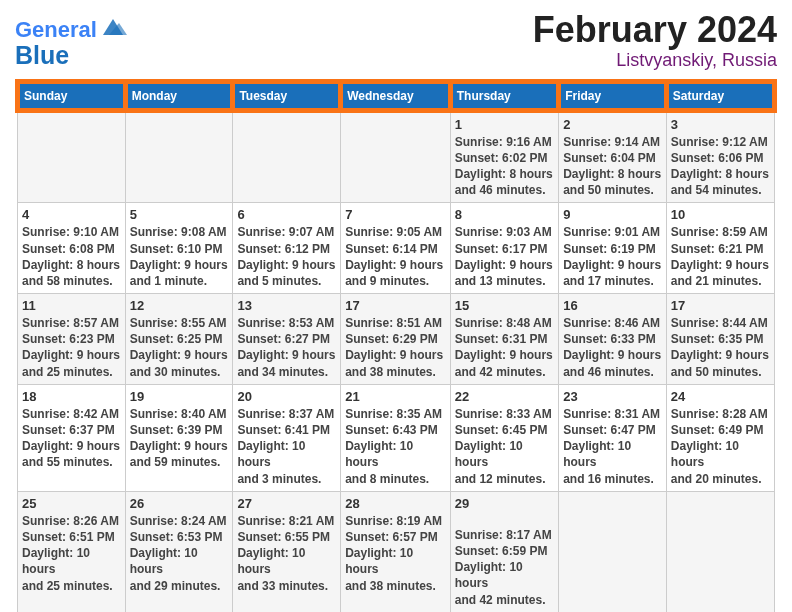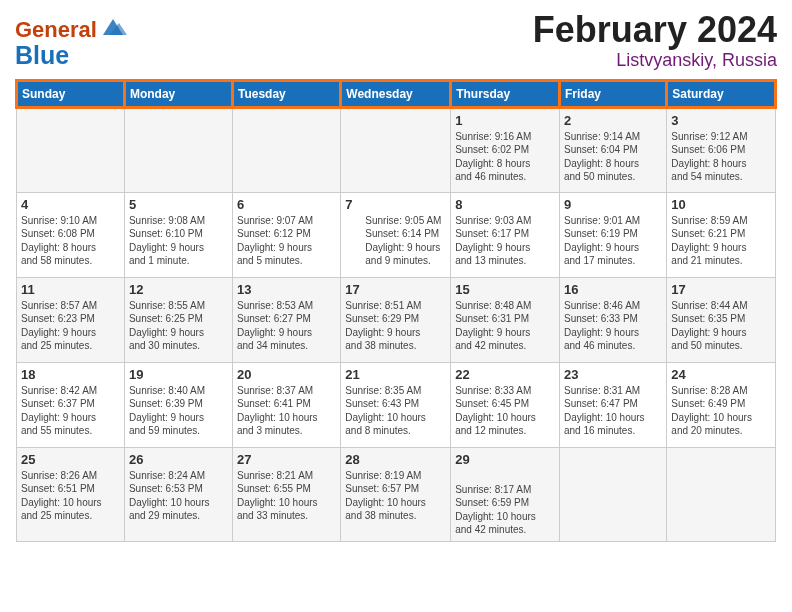--- a/index.html
+++ b/index.html
@@ -20,21 +20,21 @@
       display: flex;
       align-items: center;
       margin-top: 8px;
     }
     .logo-text {
       font-size: 22px;
       font-weight: bold;
       color: #333;
       line-height: 1.1;
     }
-    .logo-text span { color: #c2410c; }
+    .logo-text span { color: #3b82f6; }
     .title-block {
       text-align: right;
     }
     .month-title {
       font-size: 36px;
       font-weight: bold;
       color: #222;
       line-height: 1.1;
     }
     .location-title {
@@ -46,21 +46,21 @@
       border-collapse: collapse;
       font-size: 11px;
     }
     thead tr th {
       background-color: #1a6fba;
       color: #fff;
       padding: 5px 4px;
       text-align: left;
       font-size: 12px;
       font-weight: bold;
-      border: 3px solid #f97316;
+      border: 5px solid #f97316;
     }
     tbody tr td {
       border: 1px solid #ccc;
       vertical-align: top;
       padding: 4px 4px;
       width: 113px;
       min-height: 80px;
       height: 85px;
     }
     tbody tr:nth-child(odd) td {
@@ -71,22 +71,23 @@
     }
     .day-number {
       font-size: 13px;
       font-weight: bold;
       color: #333;
       display: block;
       margin-bottom: 2px;
     }
     .day-info {
       color: #444;
-      font-size: 10px;
+      font-size: 12px;
       line-height: 1.35;
+      font-weight: bold;
     }
     .empty-cell {
       background-color: inherit;
     }
   </style>
 </head>
 <body>
 
 <div class="header-section">
   <div class="logo">
@@ -164,21 +165,21 @@
         </td>
         <td>
           <span class="day-number">6</span>
           <div class="day-info" style="white-space: pre-line;">Sunrise: 9:07 AM
 Sunset: 6:12 PM
 Daylight: 9 hours
 and 5 minutes.</div>
         </td>
         <td>
           <span class="day-number">7</span>
-          <div class="day-info" style="white-space: pre-line; margin-left: 20px;">Sunrise: 9:05 AM
+          <div class="day-info" style="white-space: pre-line;">Sunrise: 9:05 AM
 Sunset: 6:14 PM
 Daylight: 9 hours
 and 9 minutes.</div>
         </td>
         <td>
           <span class="day-number">8</span>
           <div class="day-info" style="white-space: pre-line;">Sunrise: 9:03 AM
 Sunset: 6:17 PM
 Daylight: 9 hours
 and 13 minutes.</div>

